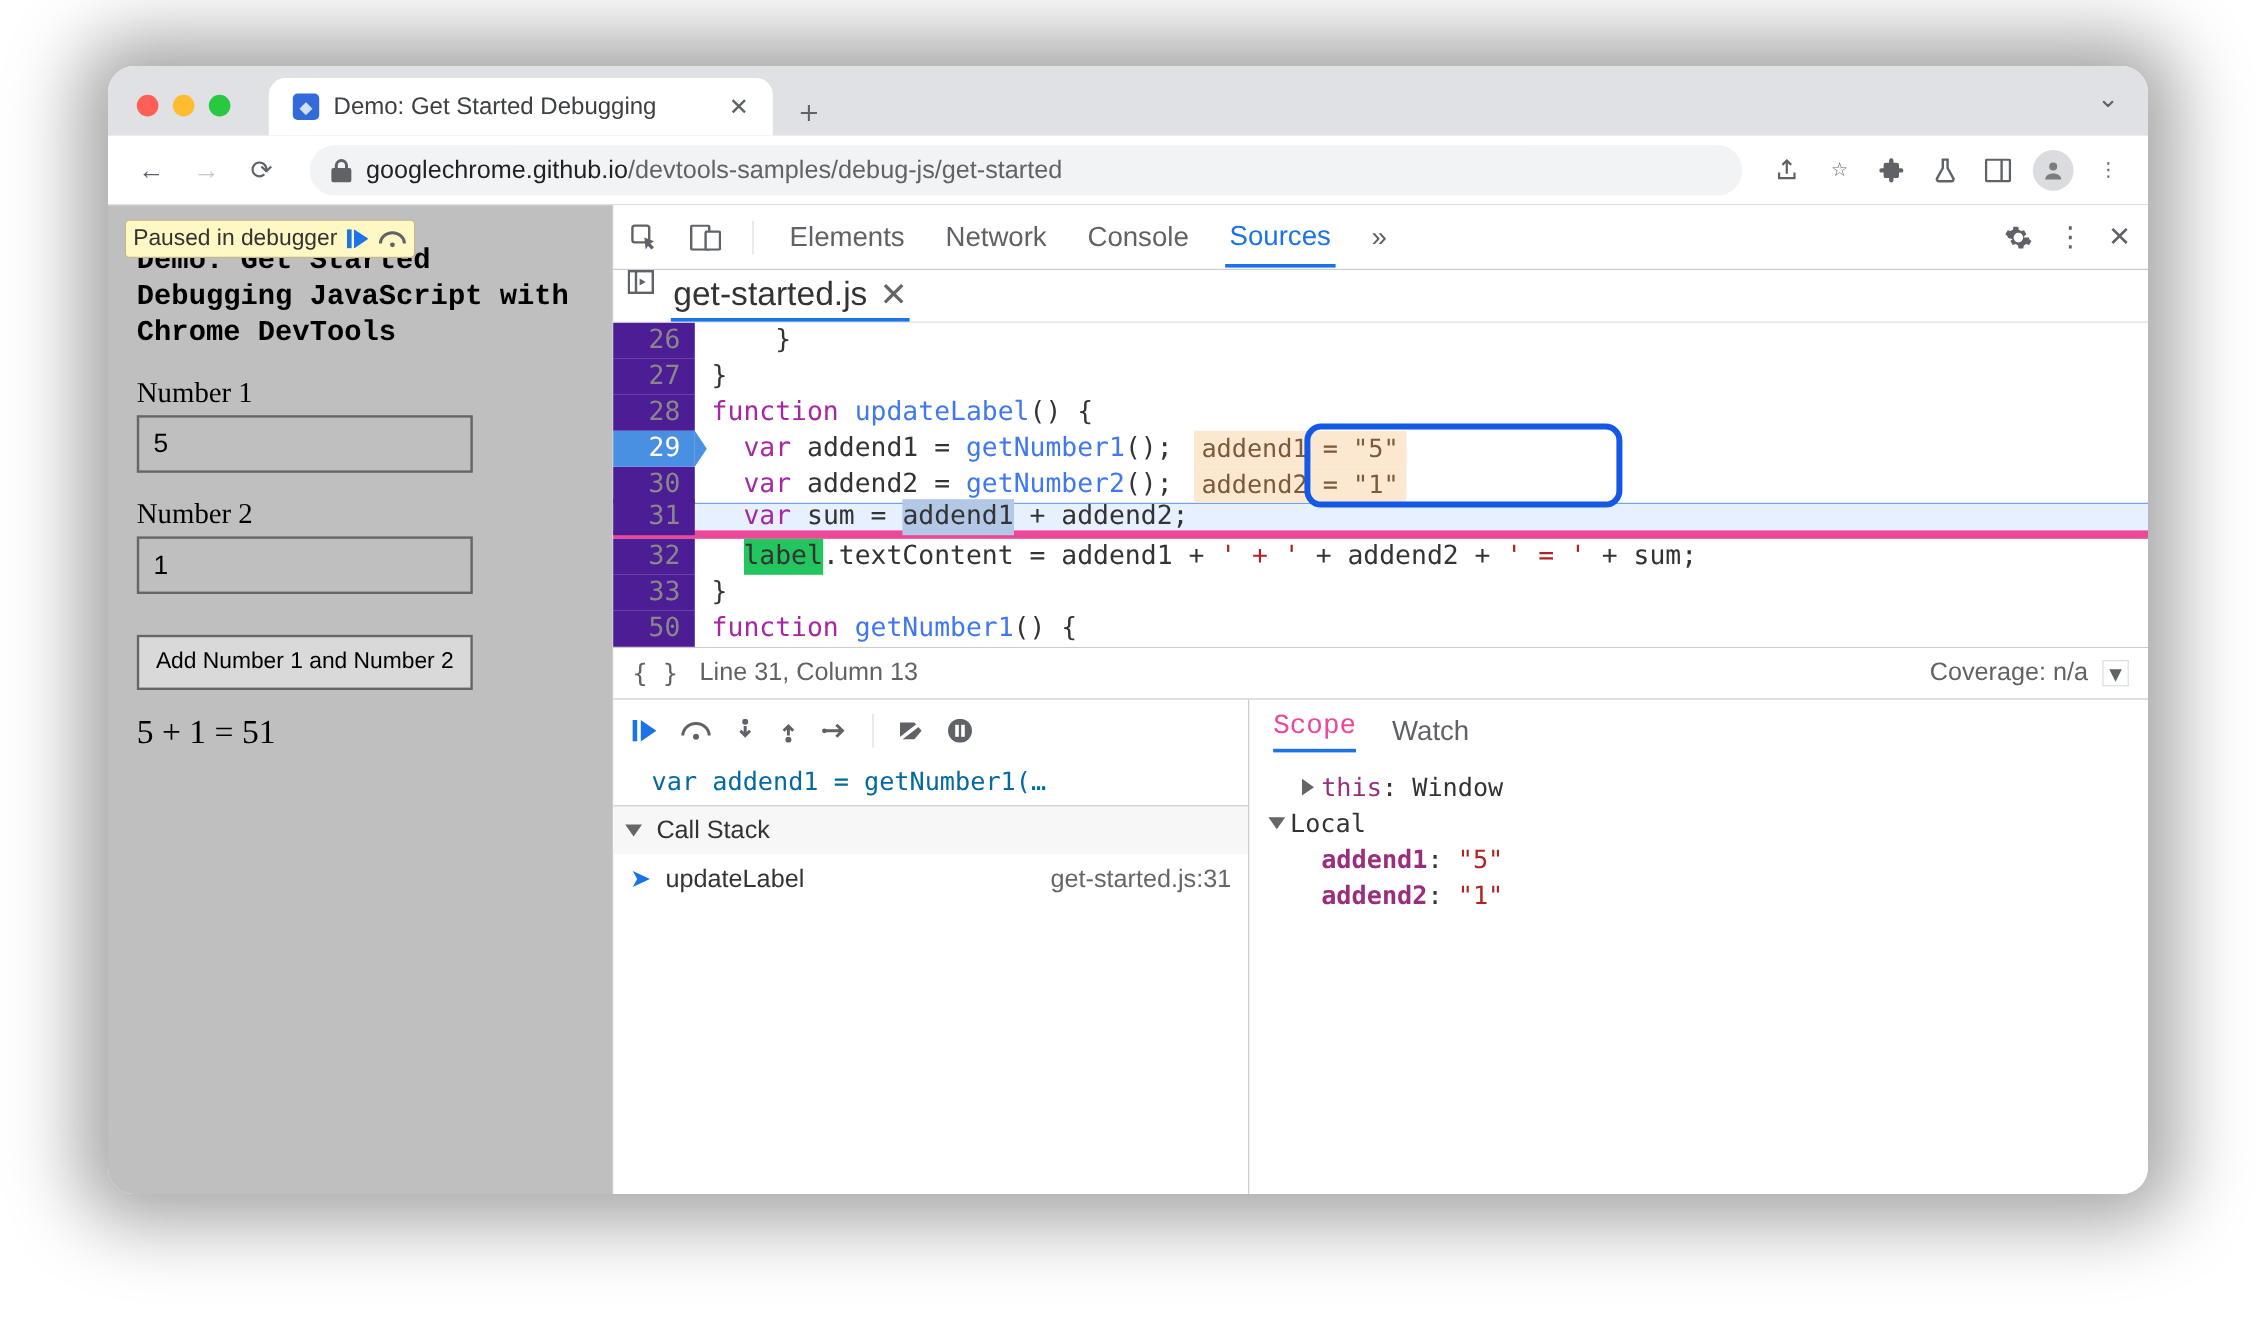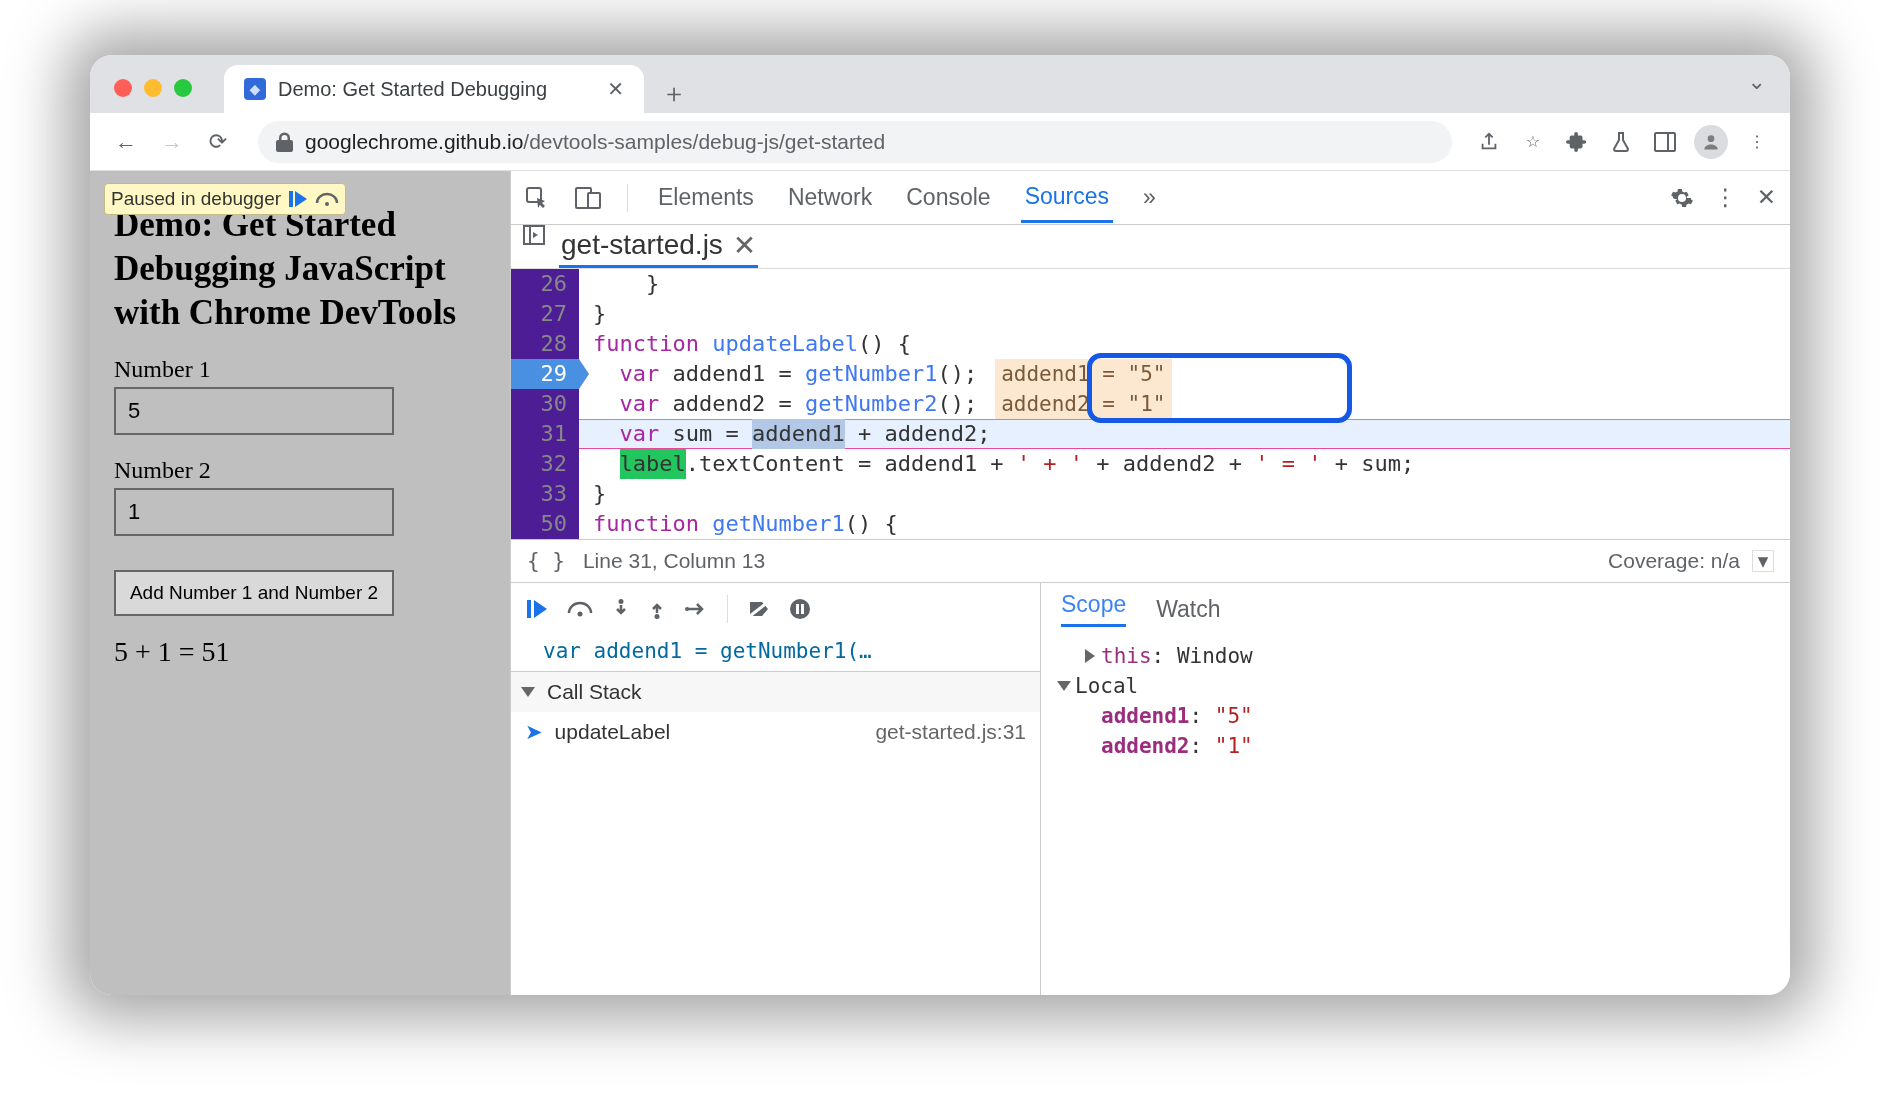--- a/index.html
+++ b/index.html
@@ -21,41 +21,41 @@
   .omni .lock { color: #5f6368; }
   .omni .url b { color: #202124; font-weight: 500; }
   .omni .url span.muted { color: #5f6368; }
   .ricons { display: flex; gap: 14px; align-items: center; color: #5f6368; }
   .ricons .ic { width: 30px; height: 30px; display: flex; align-items: center; justify-content: center; }
   .avatar { width: 34px; height: 34px; border-radius: 50%; background: #dadce0; display: flex; align-items: center; justify-content: center; }
   .content { flex: 1; display: flex; min-height: 0; }
   .page { width: 420px; background: #bfbfbf; padding: 24px 24px; position: relative; overflow: hidden; }
   .paused-banner { position: absolute; top: 12px; left: 14px; background: #fff8c5; border: 1px solid #c0bb8b; border-radius: 4px; display: flex; align-items: center; padding: 4px 6px; gap: 8px; font-size: 19px; color: #333; z-index: 3; }
   .paused-banner .pb { color: #1a73e8; cursor: pointer; }
-  .page h1 { font-family: Liberation Serif, serif; font-weight: 700; font-size: 35px; line-height: 1.25; color: #000; margin-top: 8px; }
+  .page h1 { font-family: Liberation Mono, monospace; font-weight: 700; font-size: 24px; line-height: 1.25; color: #000; margin-top: 8px; }
   .page label { display: block; font-family: "Times New Roman", serif; font-size: 24px; color: #000; margin-top: 22px; }
   .page .inp { width: 280px; height: 48px; border: 2px solid #666; background: #bfbfbf; font-size: 22px; padding: 0 12px; font-family: Arial; color: #000; margin-top: 4px; }
   .page .btn { width: 280px; height: 46px; border: 2px solid #666; background: #d9d9d9; font-size: 19px; margin-top: 34px; cursor: pointer; text-align: center; }
   .page .result { font-family: "Times New Roman", serif; font-size: 28px; color: #000; margin-top: 20px; }
   .devtools { flex: 1; display: flex; flex-direction: column; background: #fff; border-left: 1px solid #ccc; min-width: 0; font-family: "Helvetica Neue", Arial, sans-serif; color: #333; }
   .dt-tabs { height: 54px; border-bottom: 1px solid #ccc; display: flex; align-items: center; padding: 0 14px; gap: 26px; font-size: 23px; color: #5f6368; position: relative; }
   .dt-tabs .sep { width: 1px; height: 28px; background: #ddd; }
   .dt-tabs .tabl { cursor: pointer; padding: 10px 4px; }
   .dt-tabs .tabl.active { color: #1a73e8; border-bottom: 3px solid #1a73e8; }
   .dt-tabs .right { margin-left: auto; display: flex; gap: 20px; align-items: center; }
   .filetabs { height: 44px; border-bottom: 1px solid #ddd; display: flex; align-items: flex-start; padding: 0 12px; gap: 14px; font-size: 28px; }
   .filetabs .ftab { display: flex; align-items: center; gap: 10px; border-bottom: 3px solid #1a73e8; height: 100%; padding: 0 2px; }
   .filetabs .ftab .x { color: #666; cursor: pointer; }
   .code { font-family: Menlo, Consolas, monospace; font-size: 22px; line-height: 30px; position: relative; background: #fff; }
   .row { display: flex; align-items: center; height: 30px; }
   .gut { width: 68px; text-align: right; padding-right: 12px; color: #888; user-select: none; background: #4c1d95; }
   .gut.bp { background: #4a90e2; color: #fff; position: relative; }
   .gut.bp::after { content: ""; position: absolute; right: -10px; top: 0; border-top: 15px solid transparent; border-bottom: 15px solid transparent; border-left: 10px solid #4a90e2; }
   .src { padding-left: 14px; white-space: pre; position: relative; flex: 1; display: flex; align-items: center; }
-  .row.exec { background: #e6f0ff; border-top: 1px solid #6fa3ea; border-bottom: 1px solid #ec4899; }
+  .row.exec { background: #e6f0ff; border-top: 1px solid #6fa3ea; border-bottom: 7px solid #ec4899; }
   .kw { color: #a626a4; }
   .fn { color: #4078f2; }
   .str { color: #b22222; }
   .sel { background: #b3c8e6; }
   .inline { background: #fce8d0; color: #7a5a3a; padding: 0 6px; margin-left: 18px; font-size: 21px; }
   .ann-box { position: absolute; border: 5px solid #1458e6; border-radius: 14px; pointer-events: none; }
   .statusbar { height: 44px; border-top: 1px solid #ccc; border-bottom: 1px solid #ccc; display: flex; align-items: center; padding: 0 16px; gap: 18px; font-size: 21px; color: #5f6368; }
   .statusbar .cov { margin-left: auto; display: flex; gap: 12px; align-items: center; }
   .ctlbox { border: 1px solid #ddd; width: 22px; height: 22px; display: flex; align-items: center; justify-content: center; }
   .lower { flex: 1; display: flex; min-height: 0; border-top: 0; }
@@ -64,21 +64,21 @@
   .dbgctrl .ic { color: #5f6368; cursor: pointer; }
   .dbgctrl .ic.blue { color: #1a73e8; }
   .dbgctrl .vsep { width: 1px; height: 28px; background: #ddd; }
   .snip { font-family: Menlo, monospace; font-size: 21px; color: #0369a1; padding: 4px 20px 8px 32px; white-space: nowrap; overflow: hidden; }
   .sect { border-top: 1px solid #ccc; padding: 8px 12px; background: #f7f7f7; display: flex; align-items: center; gap: 8px; font-size: 21px; color: #333; }
   .csitem { display: flex; align-items: center; gap: 12px; padding: 8px 14px; font-size: 21px; }
   .csitem .fname { color: #666; margin-left: auto; }
   .csitem .arrow { color: #1a73e8; }
   .lright { flex: 1; display: flex; flex-direction: column; }
   .scopetabs { height: 52px; display: flex; align-items: center; gap: 30px; padding: 0 20px; font-size: 23px; color: #5f6368; }
-  .scopetabs .st.active { color: #3b82f6; border-bottom: 3px solid #1a73e8; padding-bottom: 6px; }
+  .scopetabs .st.active { color: #ec4899; border-bottom: 3px solid #1a73e8; padding-bottom: 6px; font-family: Liberation Mono, monospace; }
   .scopebody { flex: 1; padding: 6px 18px; font-family: Menlo, monospace; font-size: 21px; overflow: hidden; }
   .scopebody .sr { padding: 3px 0; }
   .scopebody .k { color: #9b2d7f; font-weight: 600; }
   .scopebody .v { color: #b22222; }
   .tri { display: inline-block; width: 0; height: 0; border-top: 7px solid transparent; border-bottom: 7px solid transparent; border-left: 10px solid #666; margin-right: 6px; }
   .tri.down { transform: rotate(90deg); }
   svg { display: block; }
 </style>
 </head>
 <body>

